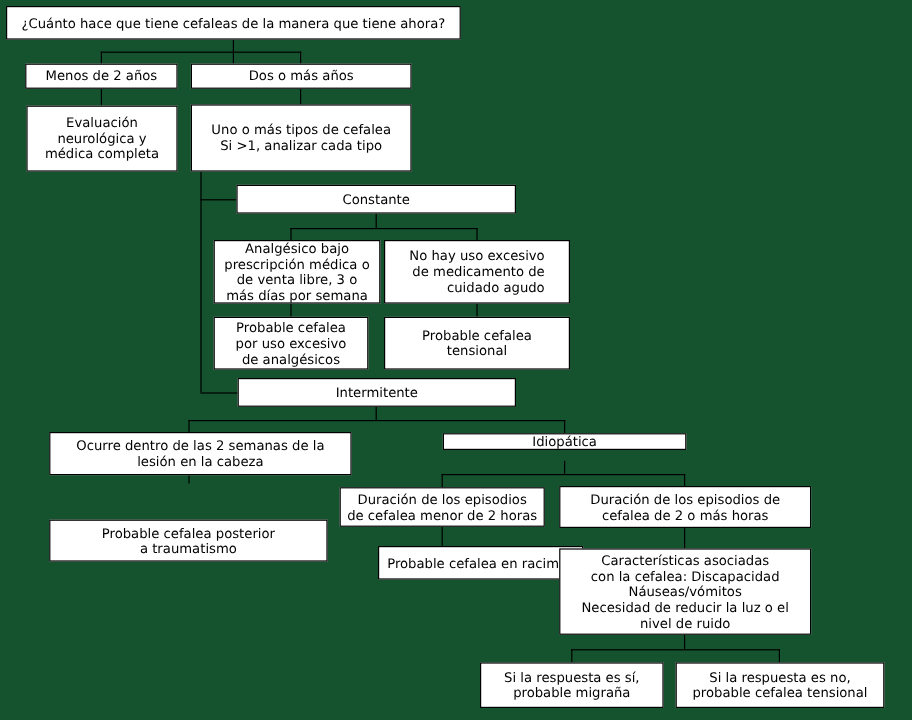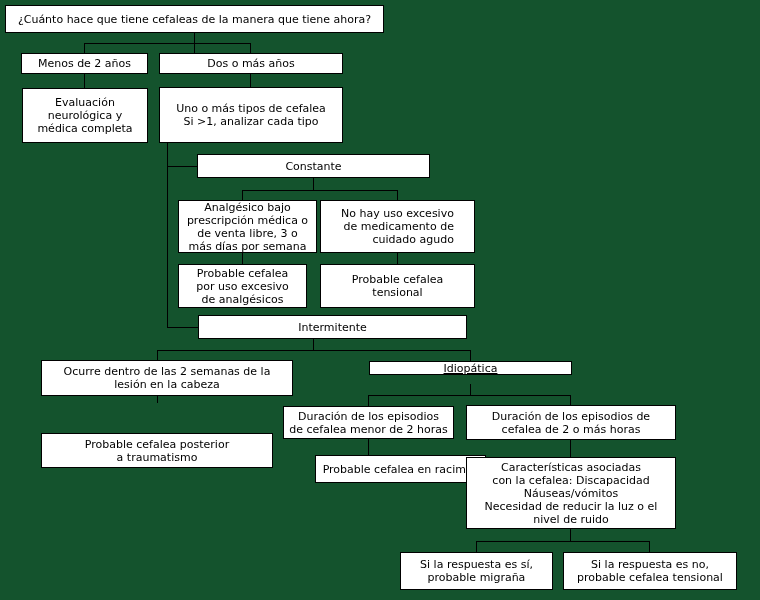--- a/index.html
+++ b/index.html
@@ -111,26 +111,26 @@
 de medicamento de
 cuidado agudo</div>
 
   <div class="node" style="left:178px; top:264px; width:129px; height:44px;">Probable cefalea
 por uso excesivo
 de analgésicos</div>
 
   <div class="node" style="left:320px; top:264px; width:155px; height:44px;">Probable cefalea
 tensional</div>
 
-  <div class="node" style="left:198px; top:315px; width:269px; height:24px;">Intermitente</div>
+  <div class="node" style="left:198px; top:315px; width:232px; height:24px;">Intermitente</div>
 
   <div class="node" style="left:41px; top:360px; width:252px; height:36px;">Ocurre dentro de las 2 semanas de la
 lesión en la cabeza</div>
 
-  <div class="node" style="left:369px; top:361px; width:203px; height:14px;text-decoration:underline;">Idiopática</div>
+  <div class="node" style="left:369px; top:361px; width:203px; height:14px;">Idiopática</div>
 
   <div class="node" style="left:41px; top:403px; width:232px; height:35px;margin-top:30px;">Probable cefalea posterior
 a traumatismo</div>
 
   <div class="node" style="left:283px; top:406px; width:171px; height:33px;">Duración de los episodios
 de cefalea menor de 2 horas</div>
 
   <div class="node" style="left:466px; top:405px; width:210px; height:35px;">Duración de los episodios de
 cefalea de 2 o más horas</div>
 

